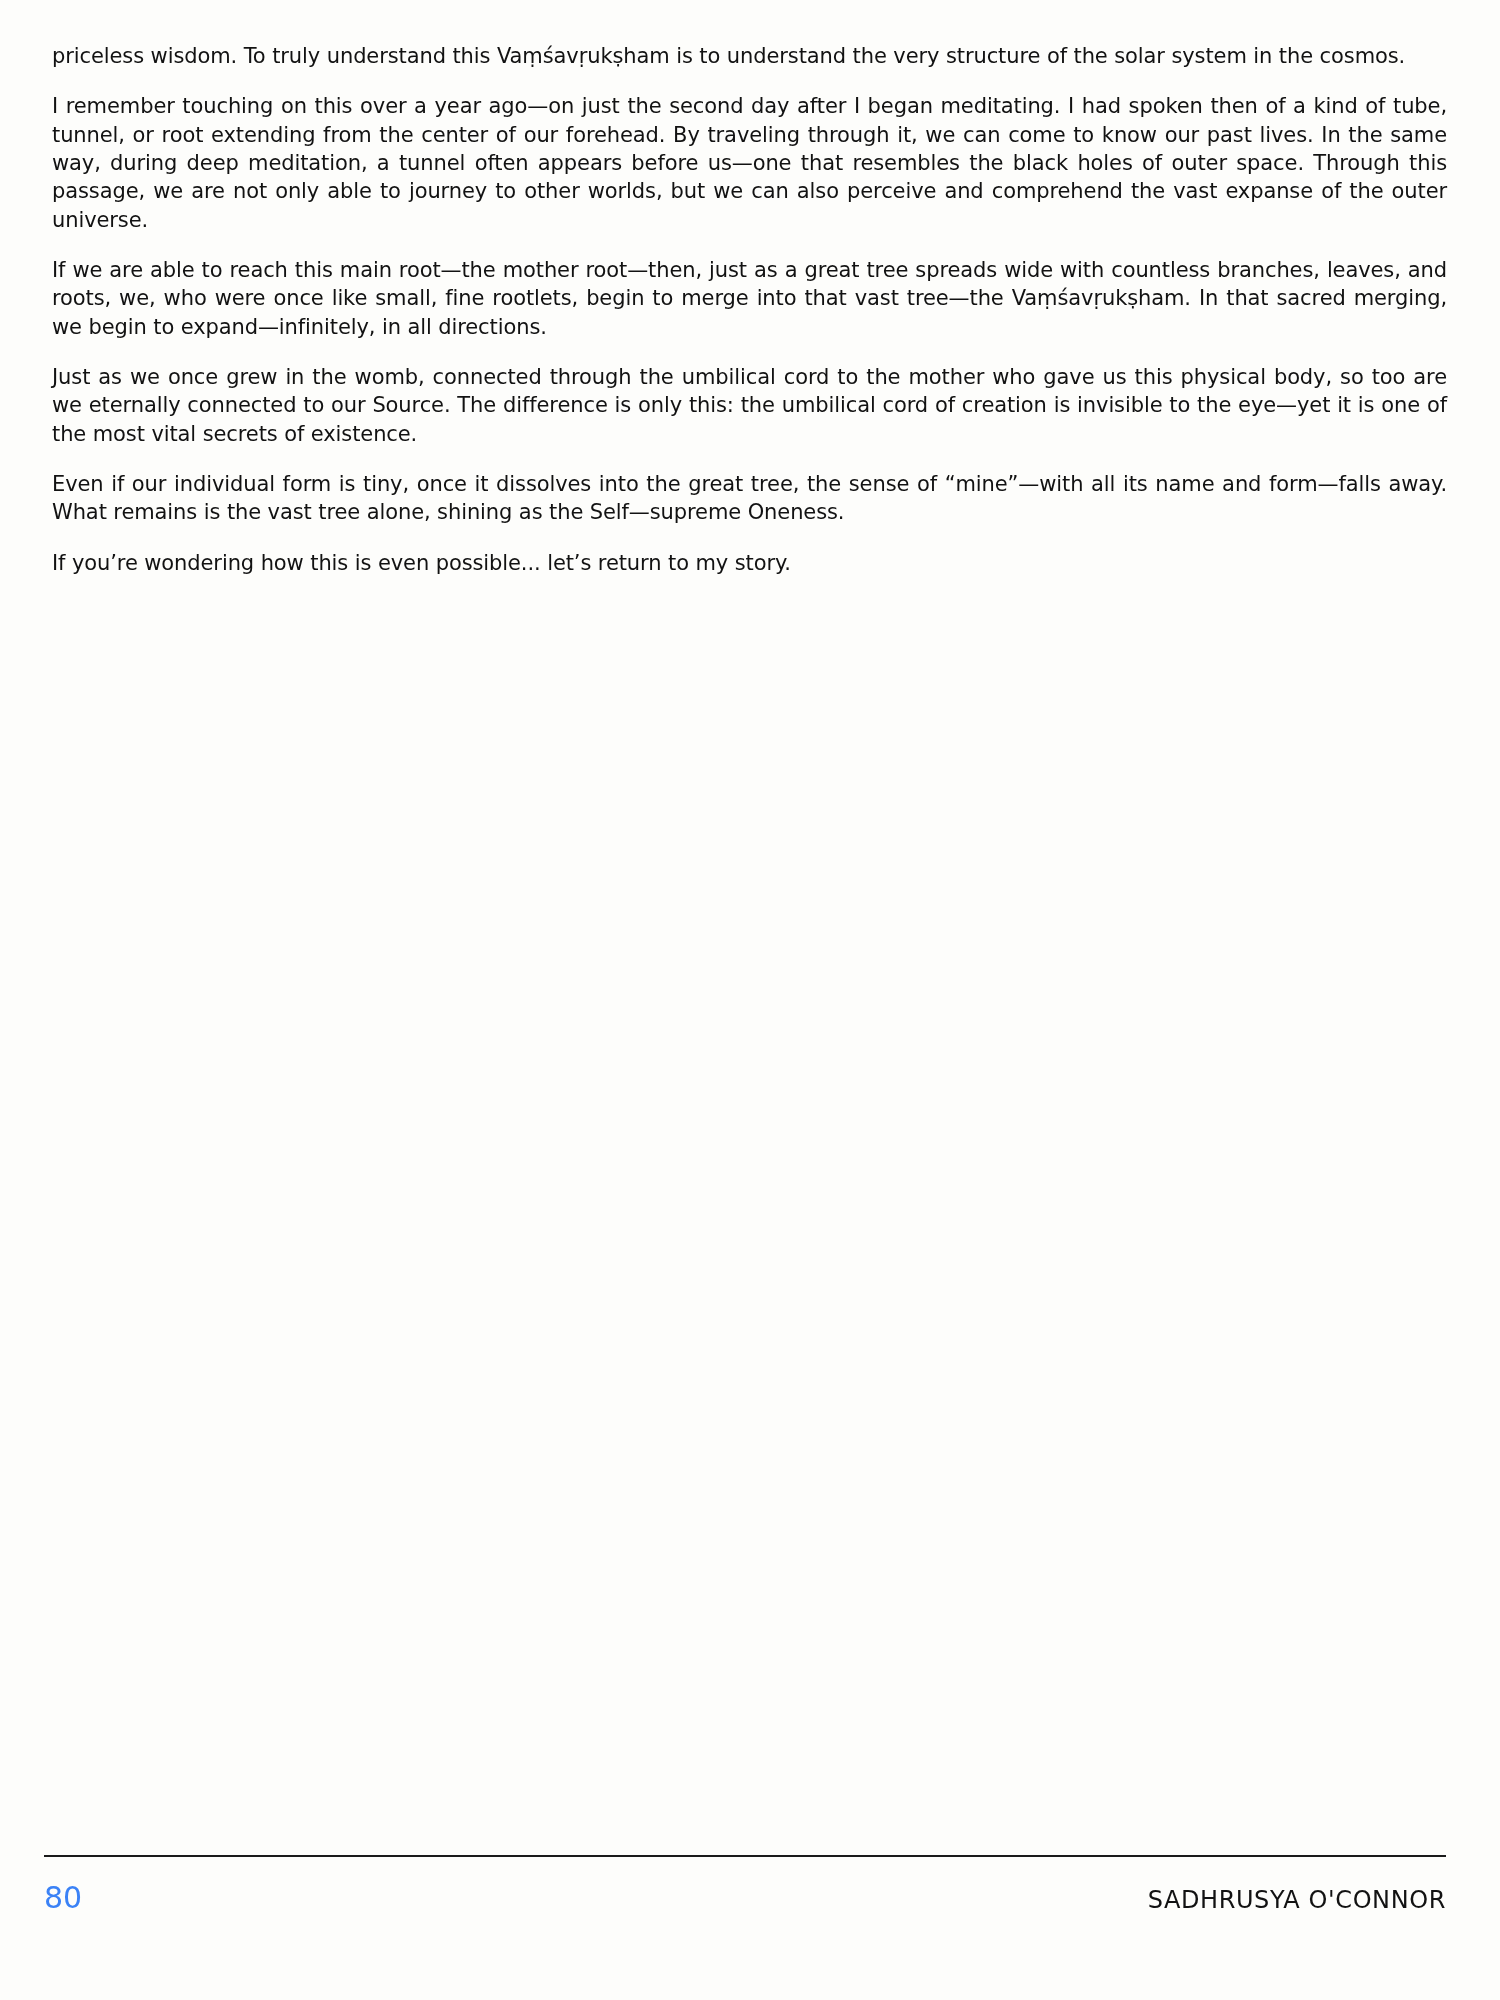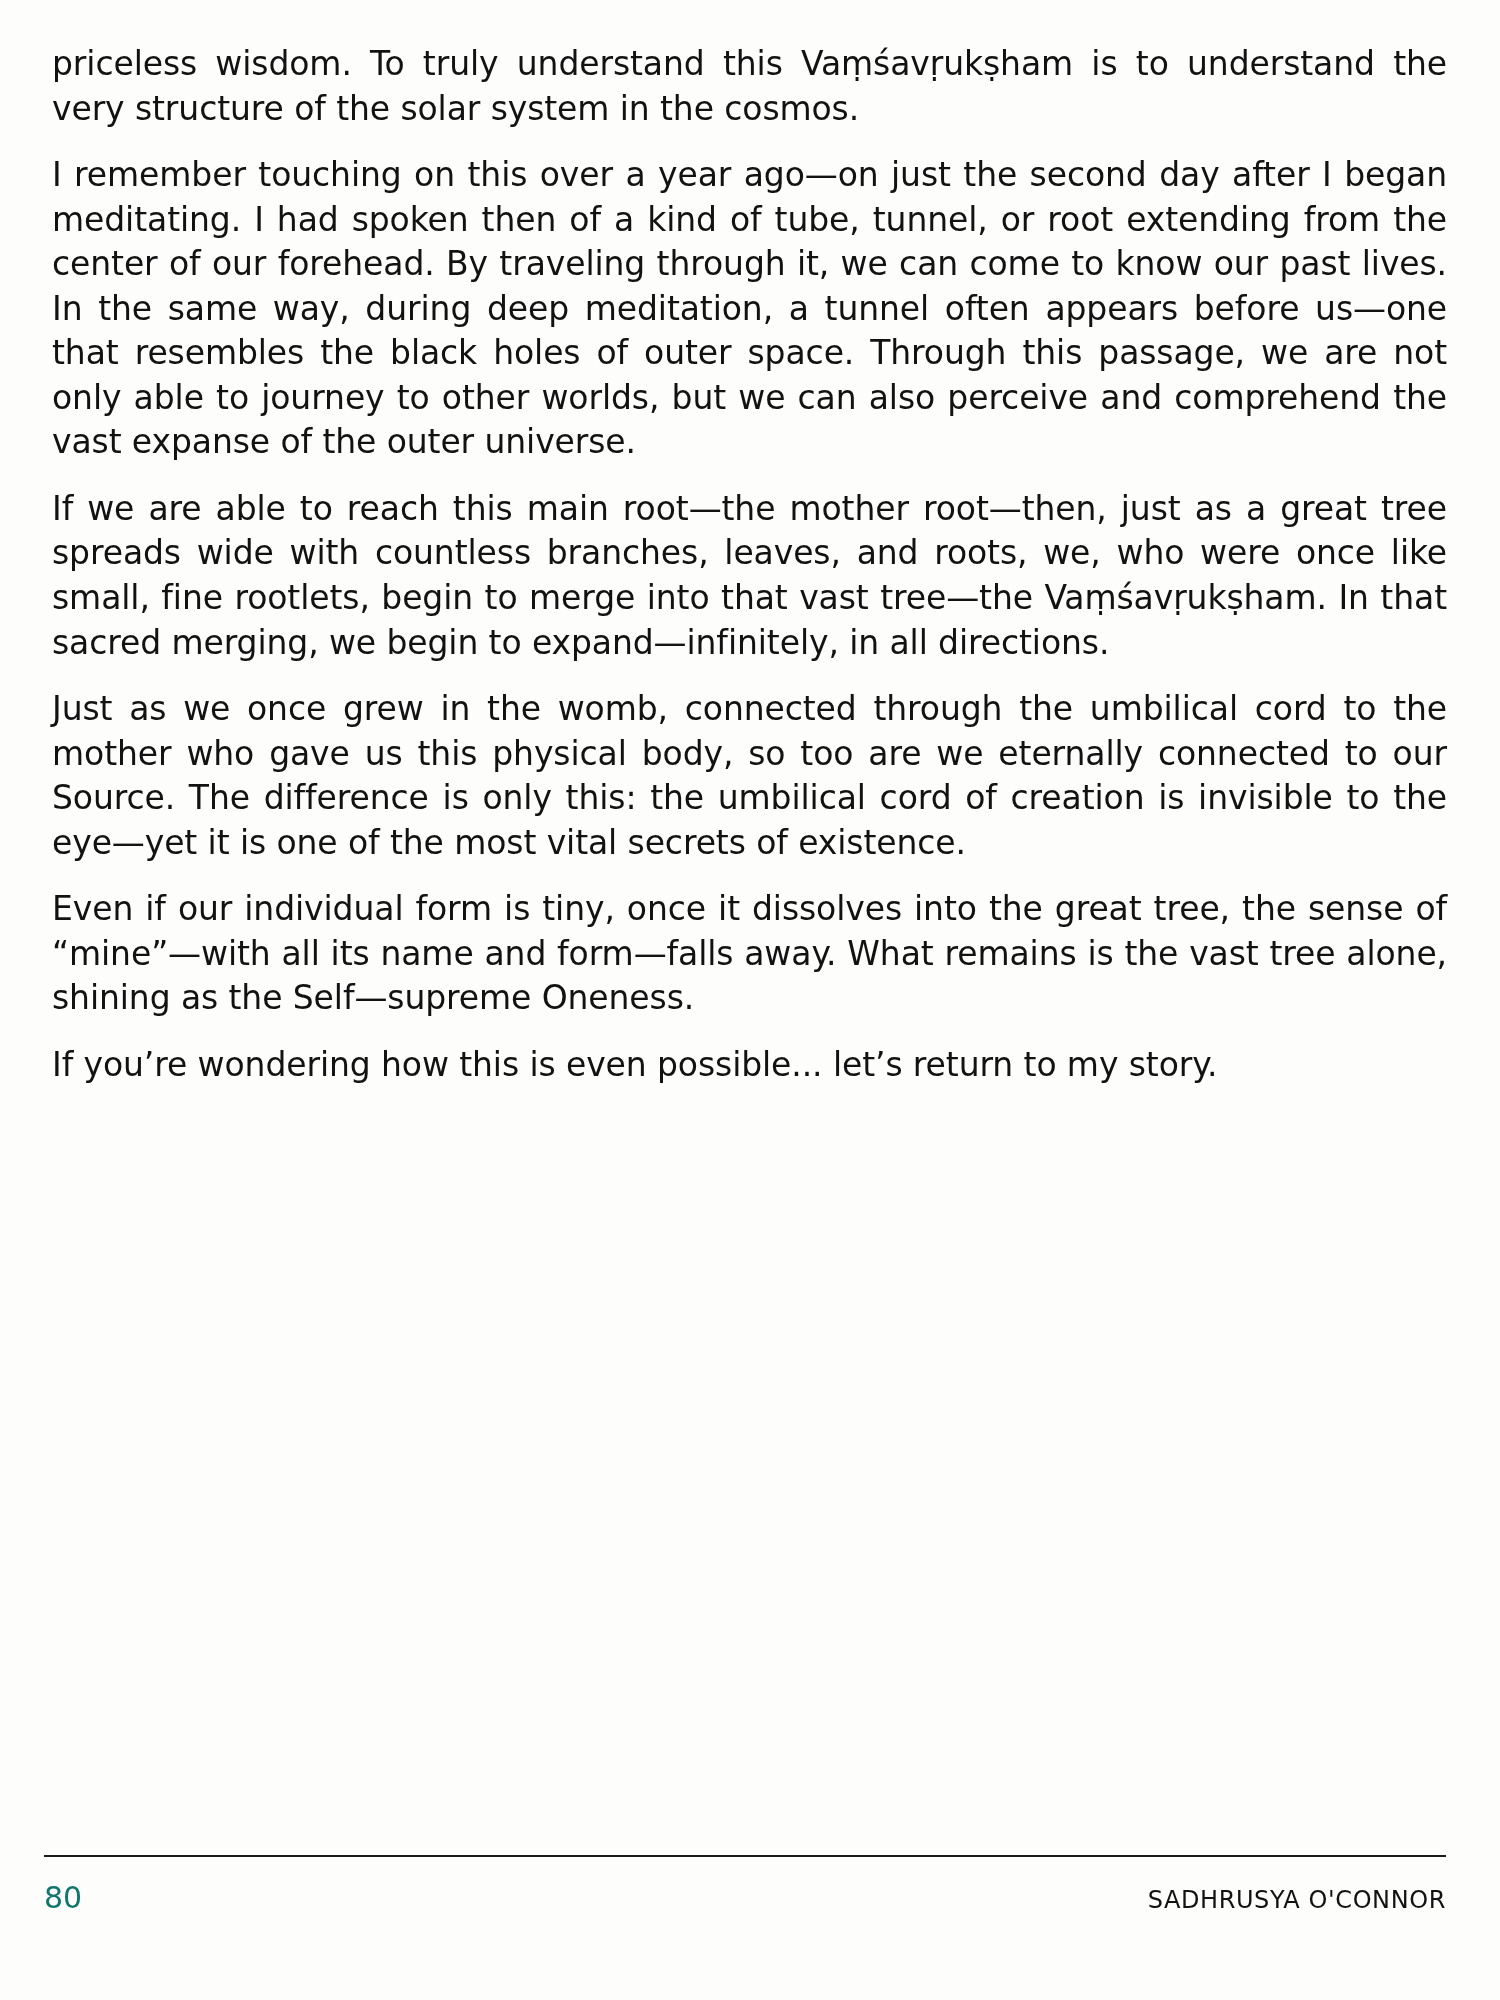--- a/index.html
+++ b/index.html
@@ -22,21 +22,21 @@
     background: #fdfdfb;
   }
   .content {
     position: absolute;
     left: 52px;
     top: 42px;
     width: 1395px;
   }
   p.para {
     margin: 0 0 22px 0;
-    font-size: 33px;
+    font-size: 21px;
     line-height: 1.35;
     text-align: justify;
     text-justify: inter-word;
     letter-spacing: -0.1px;
     color: #121212;
     font-weight: 400;
   }
   p.para:last-child {
     margin-bottom: 17px;
   }
@@ -52,21 +52,21 @@
     position: absolute;
     left: 44px;
     top: 1880px;
     width: 1402px;
     display: flex;
     align-items: baseline;
     justify-content: space-between;
   }
   .folio {
     font-size: 30px;
-    color: #0f766e;
+    color: #3b82f6;
     letter-spacing: 0px;
     text-align: center;
   }
   .running-head {
     font-size: 24px;
     color: #121212;
     letter-spacing: 0.6px;
   }
 </style>
 </head>

